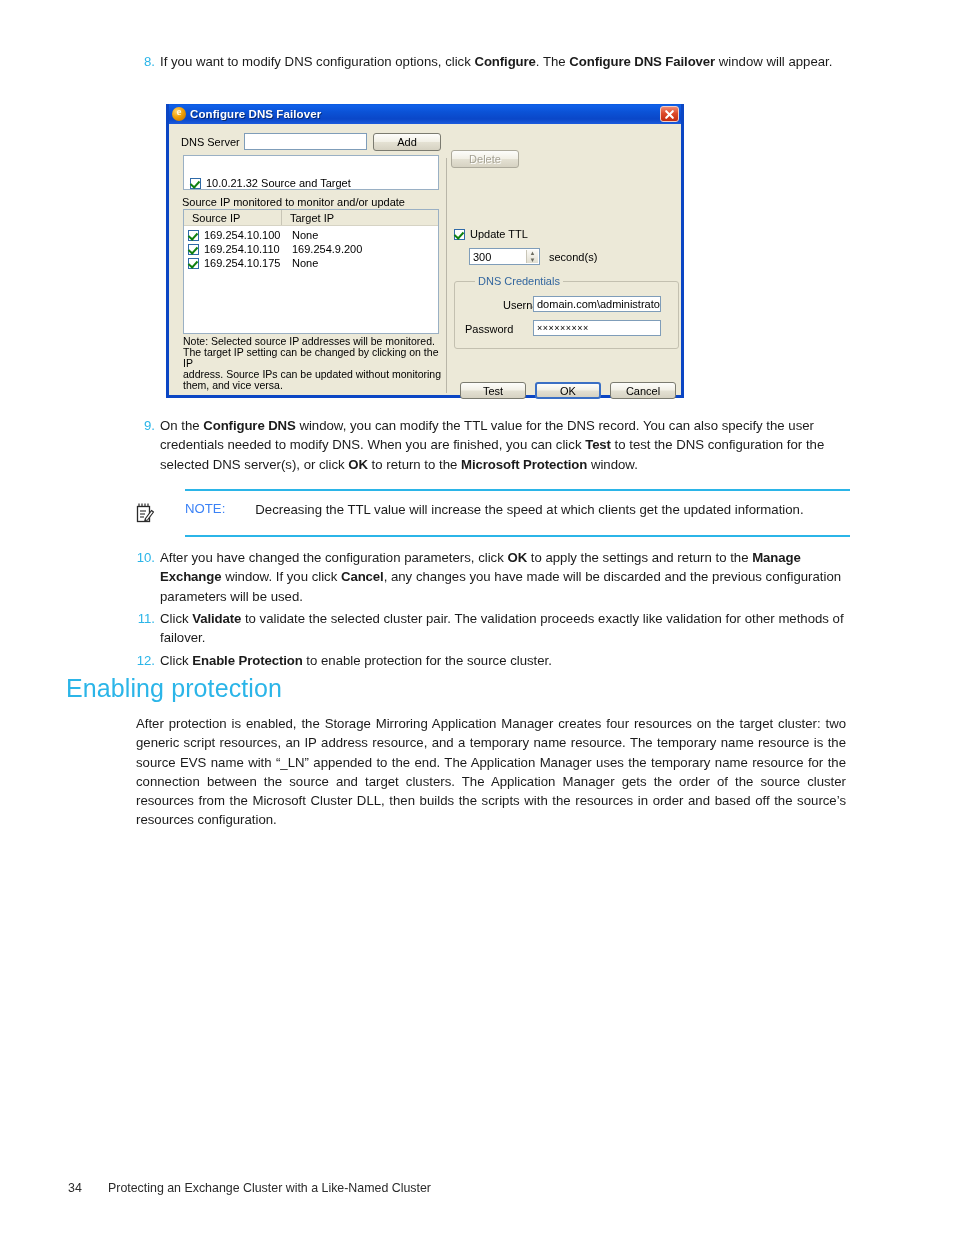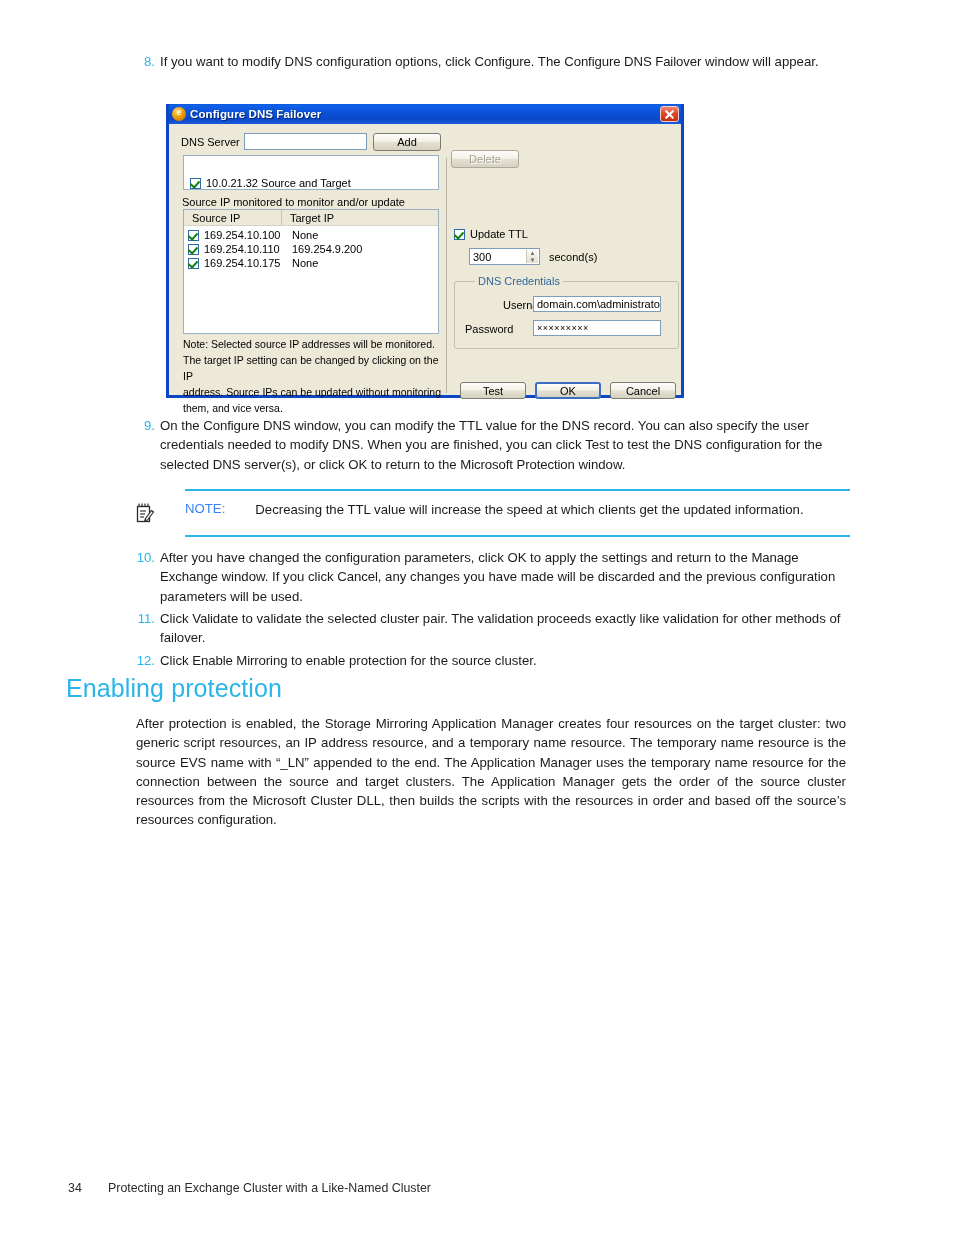--- a/index.html
+++ b/index.html
@@ -31,21 +31,21 @@
   }
   .step .num {
     color: #2bb5e8;
     width: 24px;
     flex: 0 0 24px;
     text-align: right;
     padding-right: 5px;
     box-sizing: border-box;
   }
   .step .body { flex: 1 1 auto; }
-  .step b { font-weight: normal; letter-spacing: -0.1px; margin-top: 28px; }
+  .step b { font-weight: bold; letter-spacing: -0.1px; margin-top: 28px; }
 
   
   .note-block {
     position: absolute;
     left: 105px;
     top: 489px;
     width: 745px;
   }
   .note-rule {
     height: 2px;
@@ -260,21 +260,21 @@
   }
   .grid-head .c1 { width: 98px; padding-left: 8px; box-sizing: border-box; border-right: 1px solid #c8c5b6; height: 15px; display:flex; align-items:center;}
   .grid-head .c2 { padding-left: 8px; }
   .grid-row { display: flex; height: 12px; align-items: center; font-size: 11px; padding-left: 4px; }
   .grid-row .c1 { width: 102px; display: flex; align-items: center; }
   .grid-row .c2 { padding-left: 2px; }
 
   .note-box {
     position: absolute;
     font-size: 10.5px;
-    line-height: 16px;
+    line-height: 11px;
     color: #000;
     white-space: pre-line;
   }
 
   .group {
     position: absolute;
     border: 1px solid #c3c0b0;
     border-radius: 3px;
     box-sizing: border-box;
   }
@@ -446,21 +446,21 @@
     <span class="body">After you have changed the configuration parameters, click <b>OK</b> to apply the settings and return to the <b>Manage Exchange</b> window. If you click <b>Cancel</b>, any changes you have made will be discarded and the previous configuration parameters will be used.</span>
   </div>
 
   <div class="step" style="left:136px; top:609px; width:710px;">
     <span class="num">11.</span>
     <span class="body">Click <b>Validate</b> to validate the selected cluster pair. The validation proceeds exactly like validation for other methods of failover.</span>
   </div>
 
   <div class="step" style="left:136px; top:651px; width:710px;">
     <span class="num">12.</span>
-    <span class="body">Click <b>Enable Mirroring</b> to enable protection for the source cluster.</span>
+    <span class="body">Click <b>Enable Protection</b> to enable protection for the source cluster.</span>
   </div>
 
   <h1 class="section">Enabling protection</h1>
   <div class="para">After protection is enabled, the Storage Mirroring Application Manager creates four resources on the target cluster: two generic script resources, an IP address resource, and a temporary name resource. The temporary name resource is the source EVS name with “_LN” appended to the end. The Application Manager uses the temporary name resource for the connection between the source and target clusters. The Application Manager gets the order of the source cluster resources from the Microsoft Cluster DLL, then builds the scripts with the resources in order and based off the source’s resources configuration.</div>
 
   <div class="footer">
     <span class="pg">34</span>
     <span>Protecting an Exchange Cluster with a Like-Named Cluster</span>
   </div>
 

